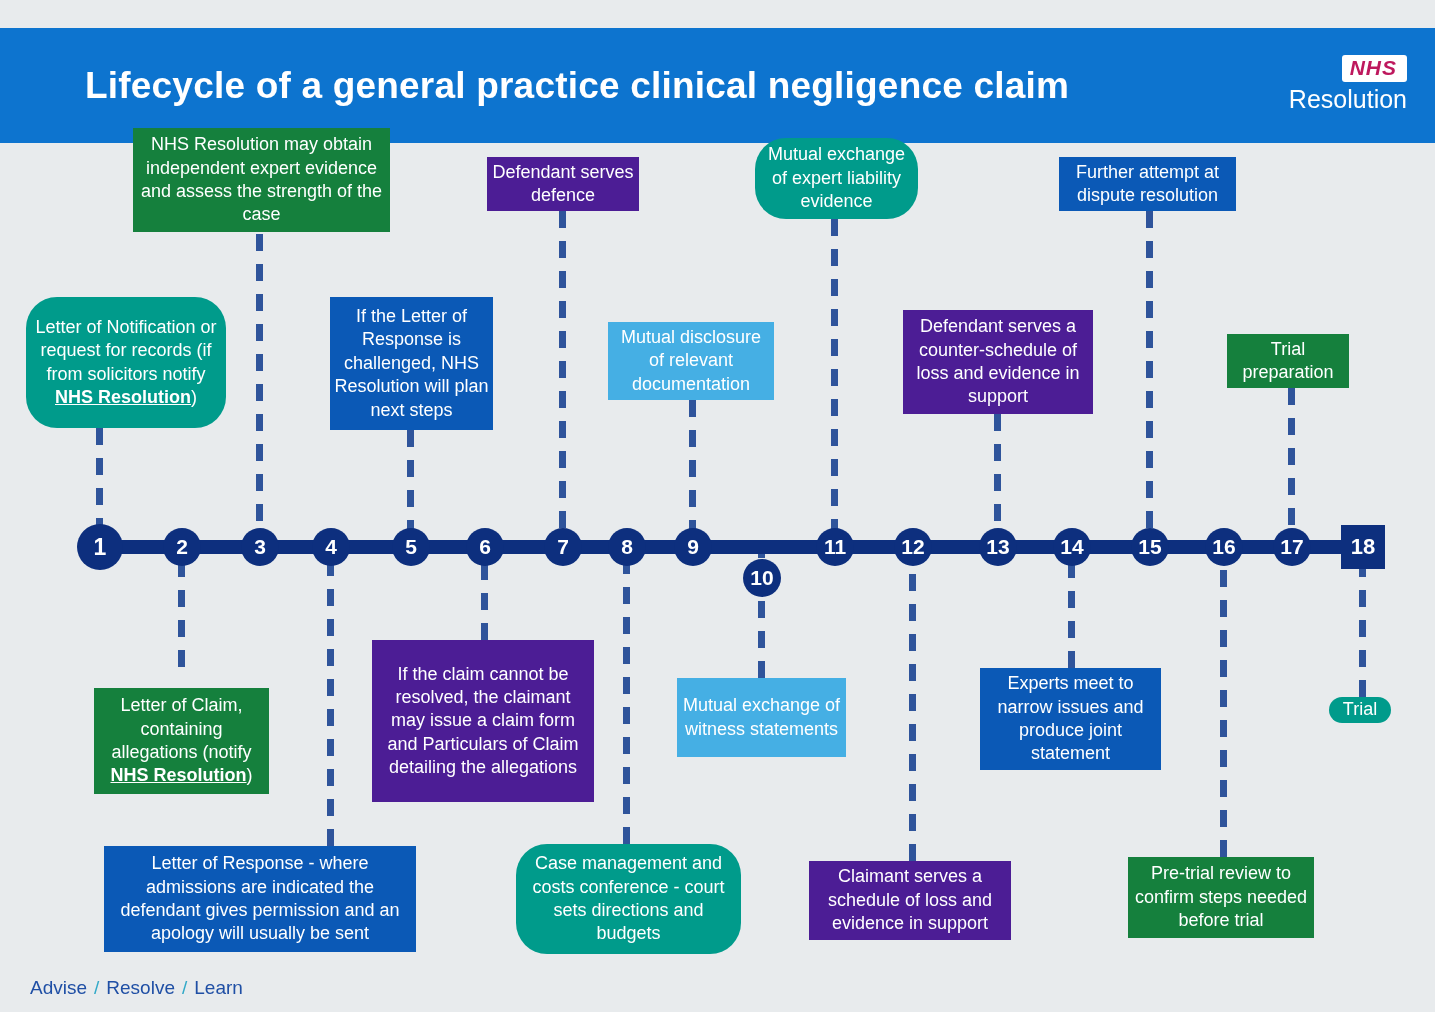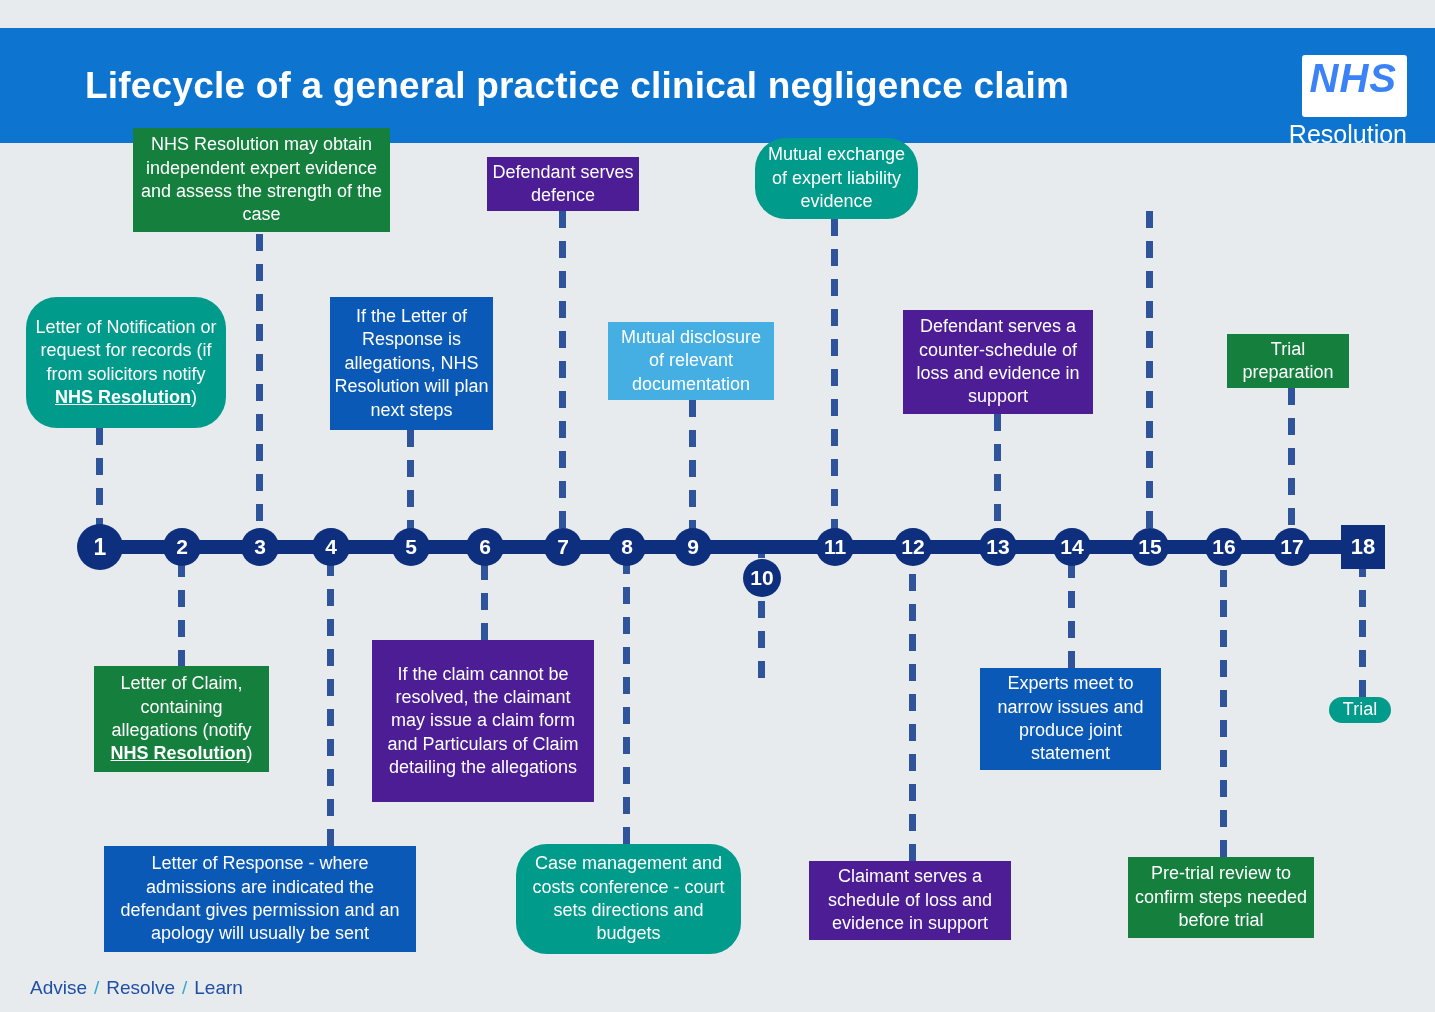--- a/index.html
+++ b/index.html
@@ -9,23 +9,23 @@
     font-family:"Liberation Sans", sans-serif;
   }
   
   .header { position:absolute; left:0; top:0; width:1435px; height:115px; background:#0D74CF;margin-top:28px; }
   .title {
     position:absolute; left:85px; top:0; height:115px; display:flex; align-items:center;
     margin:0; color:#ffffff; font-size:37px; font-weight:bold; letter-spacing:0.2px; white-space:nowrap;
   }
   .logo { position:absolute; right:28px; top:27px; text-align:right; }
   .nhs-box {
-    display:inline-block; background:#ffffff; color:#3b82f6;
-    font-weight:bold; font-style:italic; font-size:40px; line-height:1.1;
-    padding:1px 10px 17px 8px; border-radius:3px; letter-spacing:1px;
+    display:inline-block; background:#ffffff; color:#be185d;
+    font-weight:bold; font-style:italic; font-size:21px; line-height:1.1;
+    padding:1px 10px 3px 8px; border-radius:3px; letter-spacing:1px;
   }
   .logo-sub { color:#ffffff; font-size:25px; margin-top:3px; }
 
   
   .bar { position:absolute; left:98px; top:540px; width:1267px; height:14px; background:#0D2F7E; }
   .node {
     position:absolute; width:38px; height:38px; background:#0D2F7E; border-radius:50%;
     display:flex; align-items:center; justify-content:center;
     color:#ffffff; font-weight:bold; font-size:21px;
   }
@@ -145,43 +145,49 @@
 
   <div class="box c-cyan" style="left:133px;top:128px;width:257px;height:104px">
     <span>NHS Resolution may obtain independent expert evidence and assess the strength of the case</span>
   </div>
   <div class="box c-gray" style="left:487px;top:157px;width:152px;height:54px">
     <span>Defendant serves defence</span>
   </div>
   <div class="box c-green" style="left:755px;top:138px;width:163px;height:81px">
     <span>Mutual exchange of expert liability evidence</span>
   </div>
+  <div class="box c-dblue" style="left:1059px;top:157px;width:177px;height:54px">
+    <span>Further attempt at dispute resolution</span>
+  </div>
 
   <div class="box c-green" style="left:26px;top:297px;width:200px;height:131px">
     <span><span>Letter of Notification or request for records (if from solicitors notify </span><span class="em">NHS Resolution</span><span>)</span></span>
   </div>
   <div class="box c-dblue" style="left:330px;top:297px;width:163px;height:133px">
-    <span>If the Letter of Response is allegations, NHS Resolution will plan next steps</span>
+    <span>If the Letter of Response is challenged, NHS Resolution will plan next steps</span>
   </div>
   <div class="box c-lblue" style="left:608px;top:322px;width:166px;height:78px">
     <span>Mutual disclosure of relevant documentation</span>
   </div>
   <div class="box c-gray" style="left:903px;top:310px;width:190px;height:104px">
     <span>Defendant serves a counter-schedule of loss and evidence in support</span>
   </div>
   <div class="box c-cyan" style="left:1227px;top:334px;width:122px;height:54px">
     <span>Trial preparation</span>
   </div>
 
-  <div class="box c-cyan" style="left:94px;top:666px;width:175px;height:106px">
+  <div class="box c-cyan" style="left:94px;top:688px;width:175px;height:106px">
     <span><span>Letter of Claim, containing allegations (notify </span><span class="em">NHS Resolution</span><span>)</span></span>
   </div>
   <div class="box c-gray" style="left:372px;top:640px;width:222px;height:162px">
     <span>If the claim cannot be resolved, the claimant may issue a claim form and Particulars of Claim detailing the allegations</span>
   </div>
+  <div class="box c-lblue" style="left:677px;top:678px;width:169px;height:79px">
+    <span>Mutual exchange of witness statements</span>
+  </div>
   <div class="box c-dblue" style="left:980px;top:668px;width:181px;height:102px">
     <span>Experts meet to narrow issues and produce joint statement</span>
   </div>
   <div class="box c-green" style="left:1329px;top:697px;width:62px;height:26px">
     <span>Trial</span>
   </div>
 
   <div class="box c-dblue" style="left:104px;top:846px;width:312px;height:106px">
     <span>Letter of Response - where admissions are indicated the defendant gives permission and an apology will usually be sent</span>
   </div>

